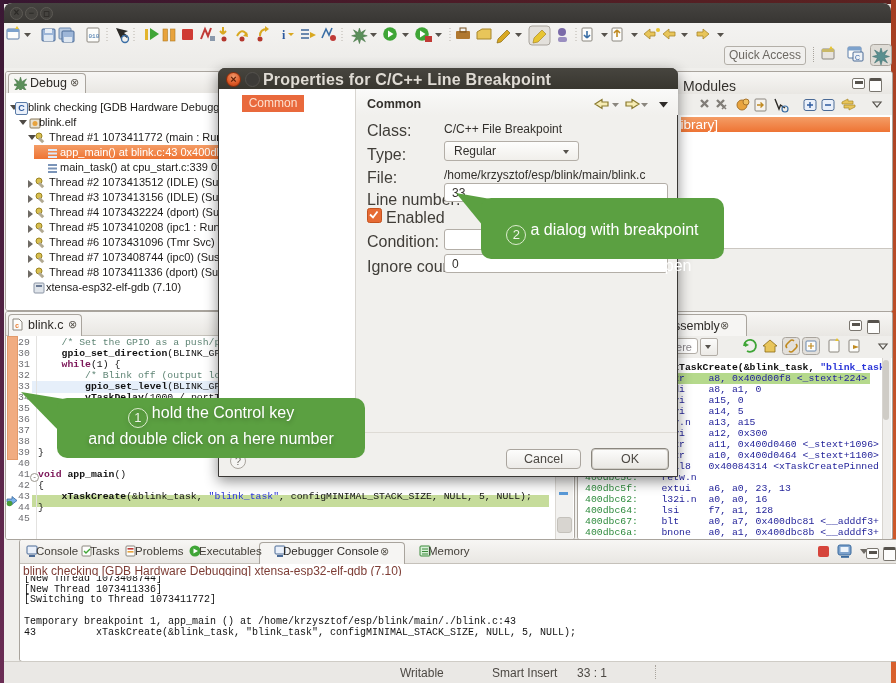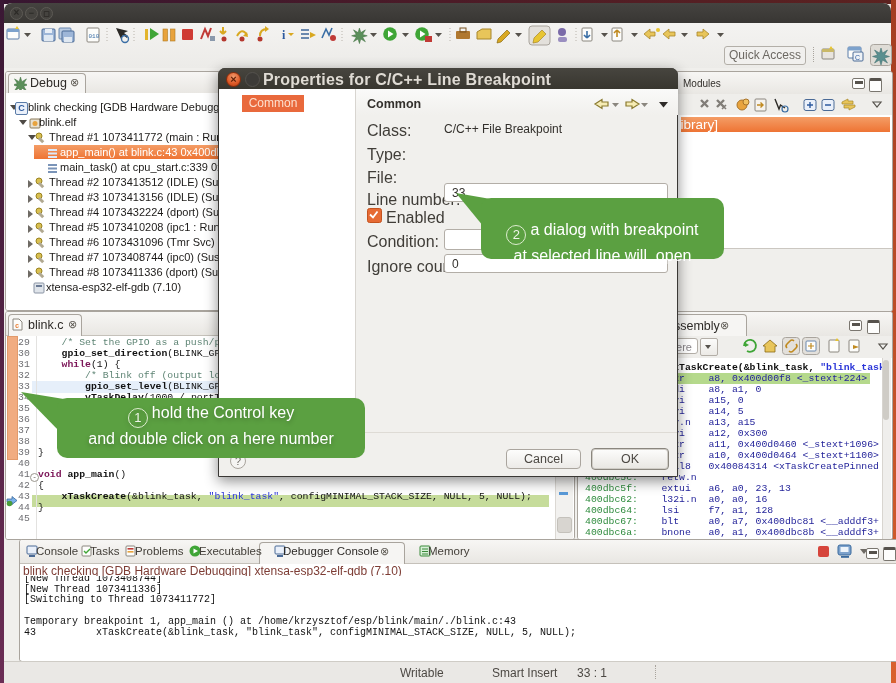--- a/index.html
+++ b/index.html
@@ -258,21 +258,21 @@
       </div>
   </div>
 </div>
 
 <div class="panel" style="left:658px;top:71px;width:233px;height:239px;background:#f1f0ed">
   <div class="phead" style="height:22px"></div>
   <svg class="abs" style="left:6px;top:5px" width="14" height="13">
       <path d="M1 10 l4-7 3 5 2-3 3 5 z" fill="#8a7a5a"></path>
       <path d="M3 4 l3-2 2 2 -3 2 z" fill="#c0a060"></path>
     </svg>
-  <div class="abs" style="left:24px;top:6px;font-size:10px;color:#33302c">Modules</div>
+  <div class="abs" style="left:24px;top:6px;font-size:14px;color:#33302c">Modules</div>
   <div class="abs" style="left:193px;top:6px;width:11px;height:9px;border:1px solid #7a766f;border-radius:2px;background:#fdfdfc">
       <div style="margin:2px 1.5px;height:3px;background:#56524c"></div>
     </div>
   <div class="abs" style="left:210px;top:6px;width:11px;height:10px;border:1px solid #7a766f;border-radius:2px;background:#fdfdfc;border-top:3px solid #56524c"></div>
   <div class="abs" style="left:0;top:22px;width:100%;height:21px;background:#efeeeb;border-bottom:1px solid #dbd8d2"></div>
   <svg class="abs" style="left:38px;top:25px" width="190" height="16" viewBox="0 0 190 16">
     <g stroke="#6e6a64" stroke-width="2.4" opacity=".85">
         <path d="M4 3 l7 7 m0 -7 l-7 7"></path>
       </g>
     <g stroke="#6e6a64" stroke-width="2.4" opacity=".85">
@@ -495,21 +495,23 @@
     <path d="M13 2.5 l-7 4.5 7 4.5 0-2.5 6 0 0-4 -6 0 z" fill="#f6ecb4" stroke="#8a7a30" stroke-width="1.2"></path>
     <path d="M23 6 l7 0 -3.5 4 z" fill="#8a867e"></path>
     <path d="M43 2.5 l7 4.5 -7 4.5 0-2.5 -6 0 0-4 6 0 z" fill="#f6ecb4" stroke="#8a7a30" stroke-width="1.2"></path>
     <path d="M52 6 l7 0 -3.5 4 z" fill="#8a867e"></path>
     <path d="M70 5 l9 0 -4.5 5.5 z" fill="#2e2b28"></path>
   </svg>
 
   <div class="lbl" style="left:148px;top:53px">Class:</div>
   <div class="abs" style="left:225px;top:53px;font-size:12px;color:#33302c">C/C++ File Breakpoint</div>
   <div class="lbl" style="left:148px;top:77px">Type:</div>
+  <div class="abs" style="left:225px;top:72px;width:135px;height:20px;background:linear-gradient(#fdfdfc,#f1efeb);border:1px solid #b3aea7;border-radius:3px;font-size:12px;line-height:19px;color:#33302c;padding-left:9px;box-sizing:border-box">Regular<i class="carat" style="position:absolute;right:9px;top:8px"></i></div>
   <div class="lbl" style="left:148px;top:100px">File:</div>
+  <div class="abs" style="left:225px;top:99px;font-size:12px;color:#33302c">/home/krzysztof/esp/blink/main/blink.c</div>
   <div class="lbl" style="left:148px;top:122px">Line number:</div>
   <div class="inp" style="left:225px;top:114px;width:224px;height:19px;font-size:12px;line-height:19px;color:#33302c;padding-left:7px;box-sizing:border-box">33</div>
   <div class="abs" style="left:148px;top:139px;width:13px;height:13px;background:#e66a34;border:1px solid #c4531f;border-radius:2.5px"><svg width="11" height="11">
         <path d="M2 5.5 l3 3 4.5-6" stroke="#fff" stroke-width="1.8" fill="none"></path>
       </svg></div>
   <div class="lbl" style="left:167px;top:140px">Enabled</div>
   <div class="lbl" style="left:148px;top:164px">Condition:</div>
   <div class="inp" style="left:225px;top:160px;width:224px;height:19px"></div>
   <div class="lbl" style="left:148px;top:189px">Ignore count:</div>
   <div class="inp" style="left:225px;top:185px;width:224px;height:19px;font-size:12px;line-height:19px;color:#33302c;padding-left:7px;box-sizing:border-box">0</div>
@@ -527,14 +529,14 @@
 <div class="abs" style="z-index:51;left:57px;top:398px;width:308px;height:60px;color:#fff;text-align:center;font-size:16px;filter:drop-shadow(0 2px 2px rgba(0,0,0,.25))">
   <div style="margin-top:6px"><span style="display:inline-block;width:18px;height:18px;line-height:17px;border:1.5px solid #ddeccf;border-radius:50%;font-size:13px;color:#eef5e8;vertical-align:-4px;margin-right:4px">1</span>hold the Control key</div>
   <div style="margin-top:2px">and double click on a here number</div>
 </div>
 <svg class="abs" style="z-index:50;left:430px;top:180px;width:310px;height:90px" viewBox="0 0 310 90">
   <path d="M26 13 L78 22 L58 52 Z" fill="#5ba041"></path>
   <rect x="51" y="18" width="243" height="61" rx="10" fill="#5ba041"></rect>
 </svg>
 <div class="abs" style="z-index:51;left:481px;top:198px;width:243px;height:61px;color:#fff;text-align:center;font-size:16px">
   <div style="margin-top:23px"><span style="display:inline-block;width:18px;height:18px;line-height:17px;border:1.5px solid #ddeccf;border-radius:50%;font-size:13px;color:#eef5e8;vertical-align:-4px;margin-right:4px">2</span>a dialog with breakpoint</div>
-  <div style="margin-top:2px">at selected line will&nbsp; open</div>
+  <div style="margin-top:12px">at selected line will&nbsp; open</div>
 </div>
 
 </body></html>

